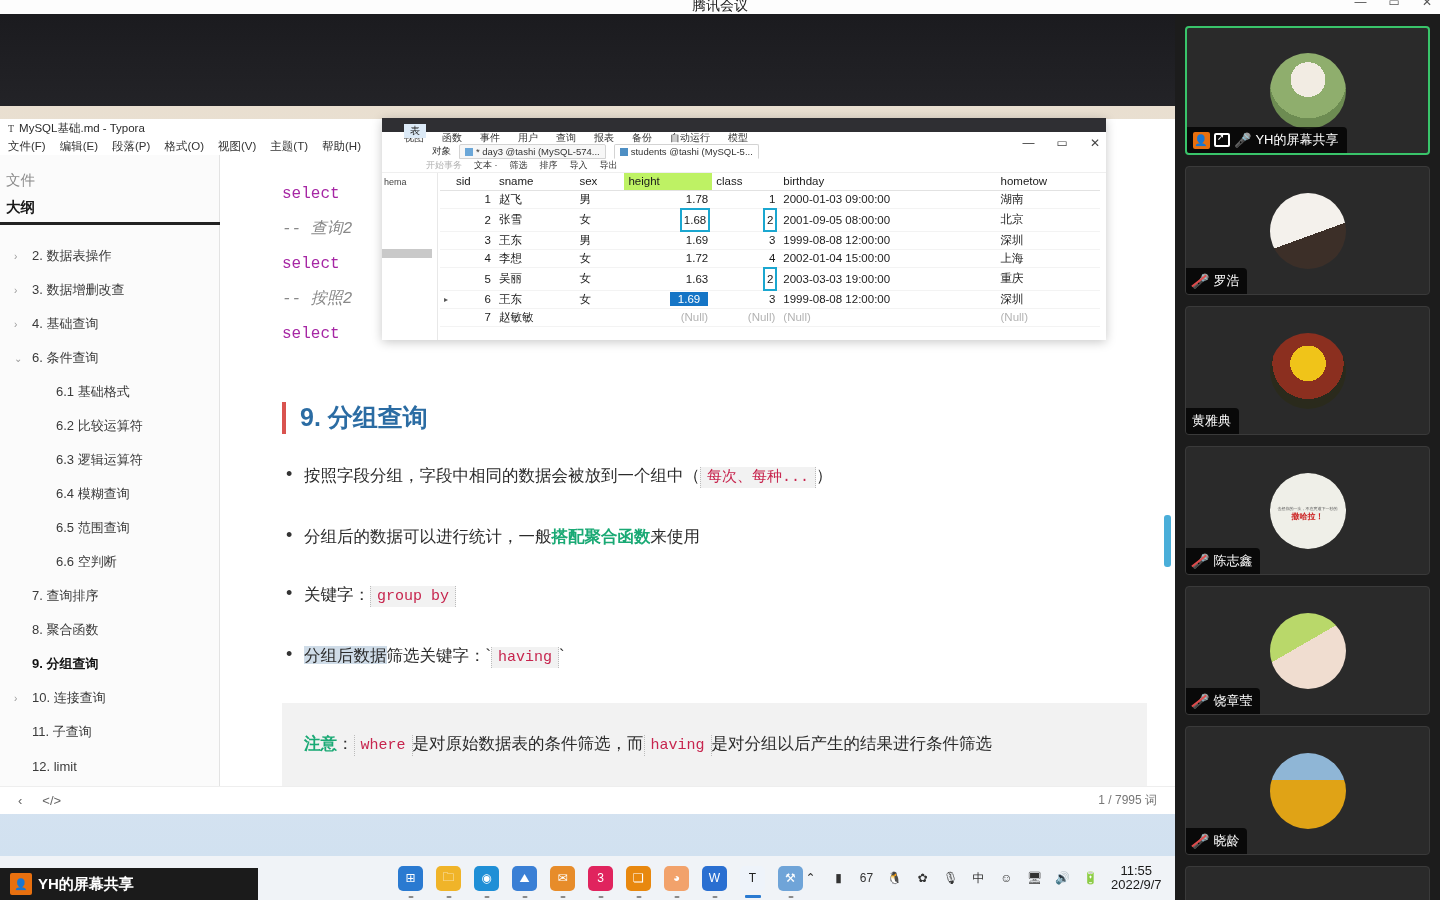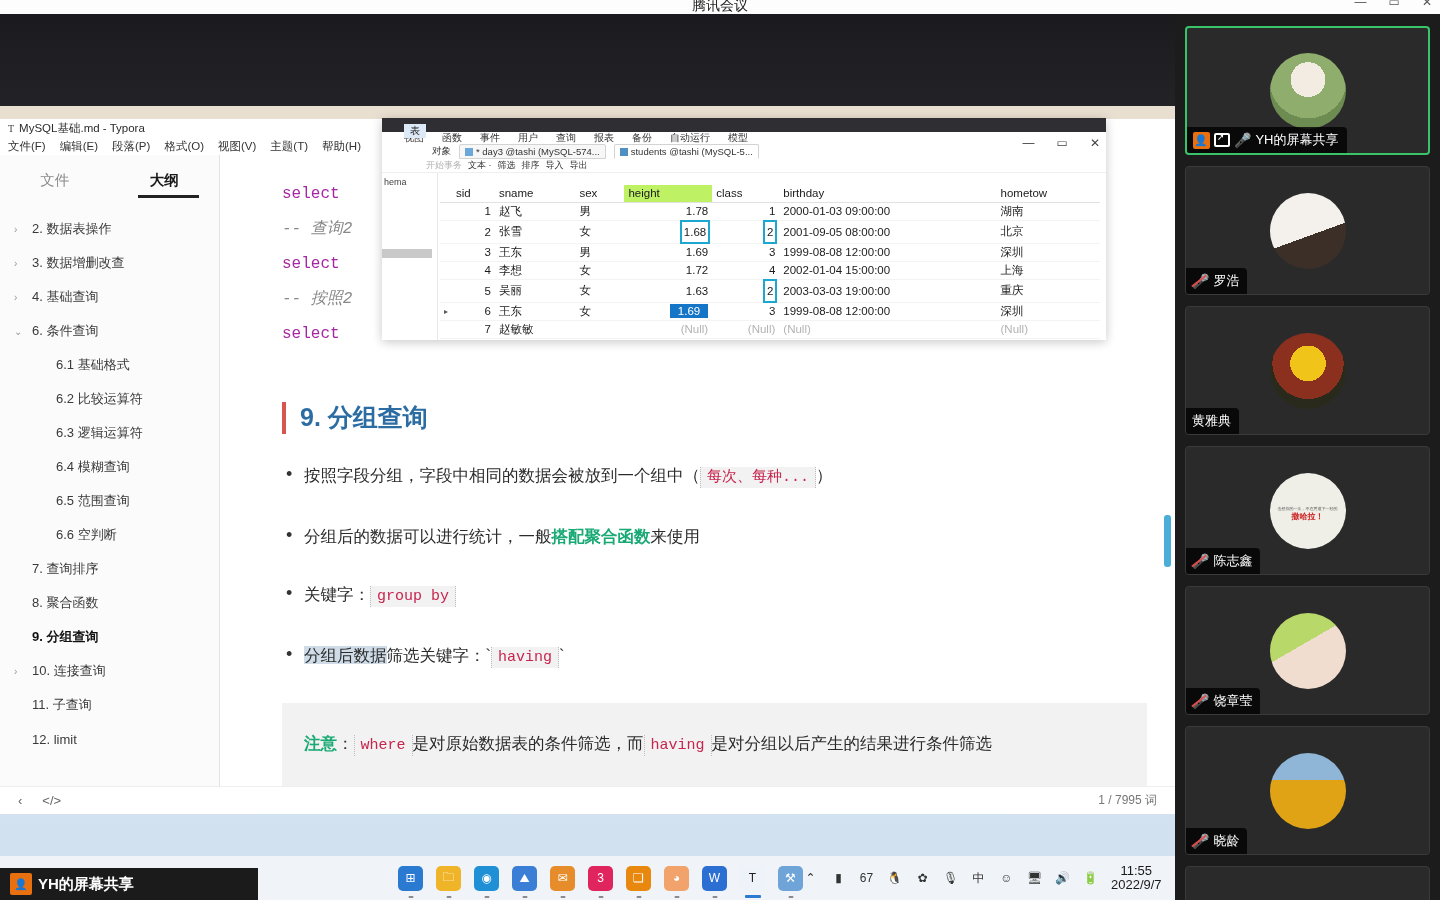--- a/index.html
+++ b/index.html
@@ -59,21 +59,21 @@
   .typora-menu span { cursor: default; }
   .typora-body { flex: 1; display: flex; position: relative; min-height: 0; }
 
   
   .sidebar {
     width: 220px; background: #fbfbfb; border-right: 1px solid #e3e3e3;
     display: flex; flex-direction: column; position: relative;
   }
   .side-tabs {
     display: flex; padding: 16px 0 0 0; justify-content: space-around;
-    font-size: 14.5px; color: #8a8a8a; position: relative;
+    font-size: 14.5px; color: #8a8a8a; position: relative; flex-direction: column;
   }
   .side-tab { padding: 0 6px 8px 6px; position: relative; }
   .side-tab.active { color: #1a1a1a; font-weight: bold; }
   .side-tab.active::after {
     content: ""; position: absolute; left: -6px; right: -14px; bottom: 0;
     height: 3px; background: #222;
   }
   .outline { margin-top: 14px; font-size: 13px; color: #3a3a3a; overflow: hidden; }
   .ol-item {
     display: flex; align-items: center; height: 34px;
@@ -169,38 +169,38 @@
   .db-tab {
     display: flex; align-items: center; gap: 3px; padding: 1px 5px;
     border: 1px solid #d3d3d3; background: #f7f7f7; border-radius: 2px 2px 0 0;
   }
   .db-tab.active { background: #fff; border-bottom-color: #fff; text-align: right; }
   .tabicon { width: 8px; height: 8px; display: inline-block; }
   .ti-grid { background: linear-gradient(#6ba7d8,#6ba7d8); position: relative; }
   .ti-tbl { background: #4e8fc4; }
   .db-toolbar {
     height: 14px; background: #fff; display: flex; align-items: center;
-    gap: 6px; padding-left: 44px; font-size: 9px; color: #333;
+    gap: 12px; padding-left: 44px; font-size: 9px; color: #333;
     flex: 0 0 14px; border-bottom: 1px solid #efefef;
   }
   .tb-item { display: flex; align-items: center; gap: 2px; }
   .tb-disabled { color: #b0b0b0; }
   .db-grid { flex: 1; position: relative; background: #fff; overflow: hidden; }
   .db-leftpane {
     position: absolute; left: 0; top: 0; width: 56px; bottom: 0;
     background: #fff; border-right: 1px solid #e8e8e8;
     font-size: 9px; color: #555;
   }
   .db-leftpane .lp-label { position: absolute; left: 2px; top: 4px; color: #444; }
   .lp-sel {
     position: absolute; left: 0; width: 50px; height: 9px;
     background: #c9c9c9; top: 76px;
   }
   table.dbtbl {
-    position: absolute; left: 58px; top: 12px; border-collapse: collapse;
+    position: absolute; left: 58px; top: 0; border-collapse: collapse;
     font-size: 11.5px; color: #1a1a1a; width: 660px;
   }
   table.dbtbl th {
     text-align: left; font-weight: normal; padding: 2px 4px;
     border-bottom: 1px solid #e2e2e2; height: 17px; white-space: nowrap;
   }
   table.dbtbl th.hl { background: #bef264; margin-top: 36px; }
   table.dbtbl td {
     padding: 1px 4px; height: 18px; white-space: nowrap;
     border-bottom: 1px solid #f3f3f3;

